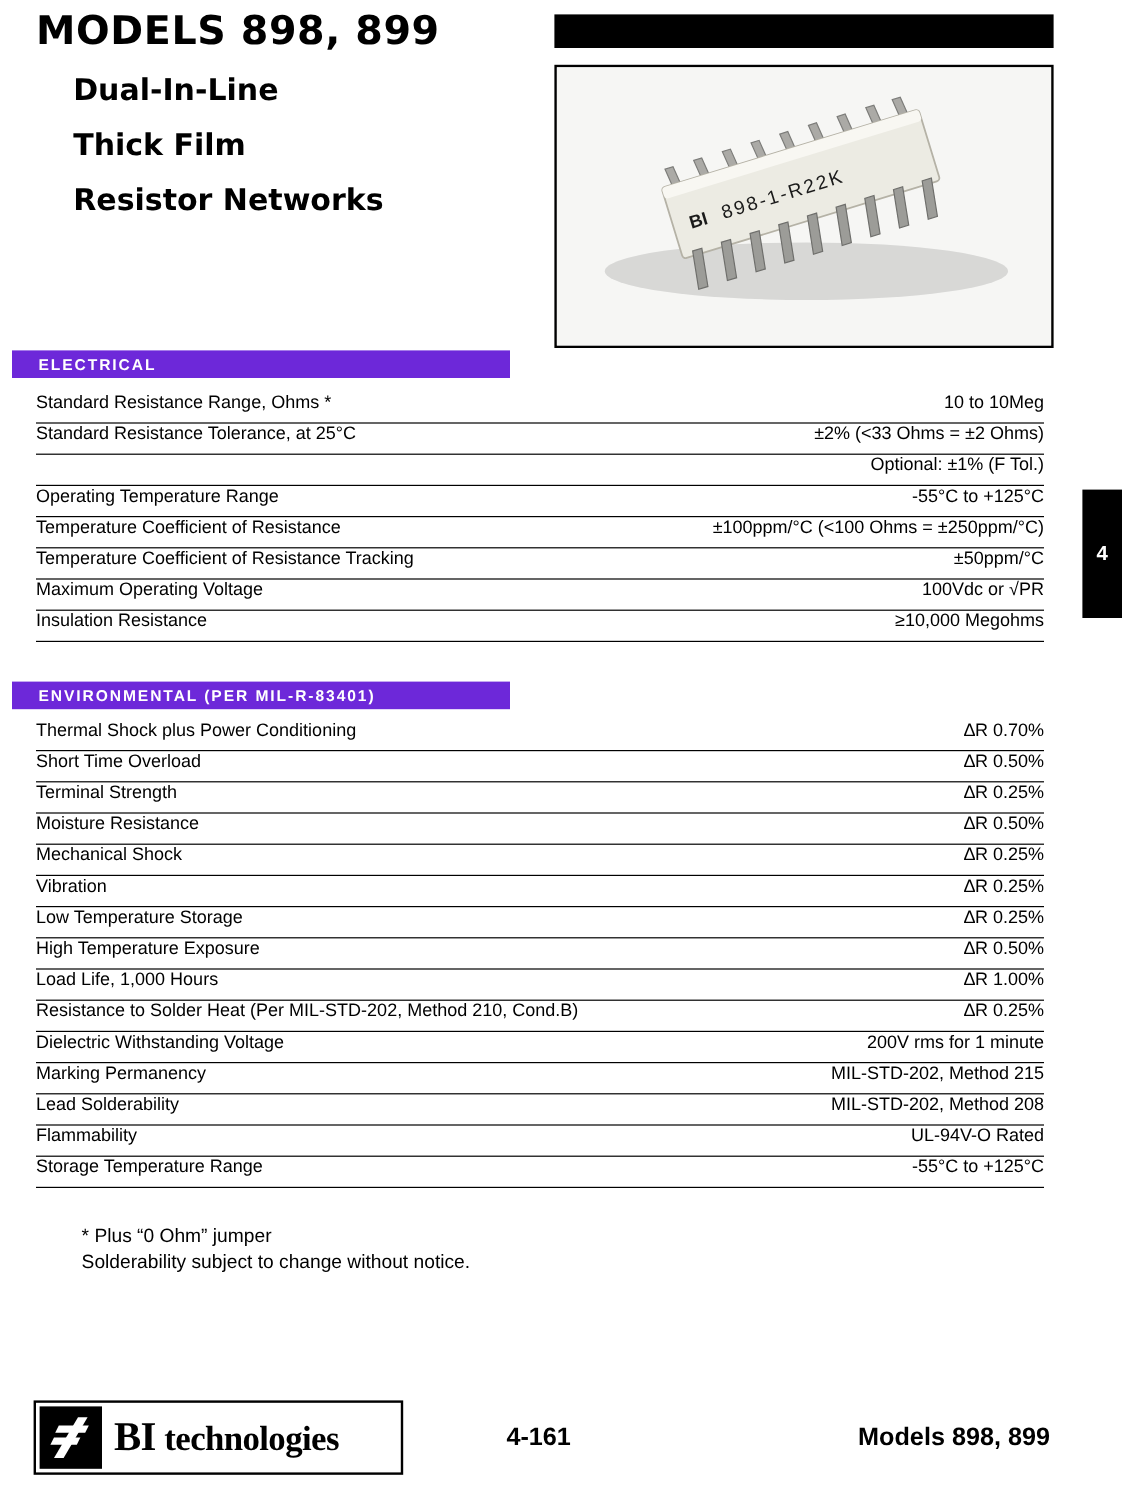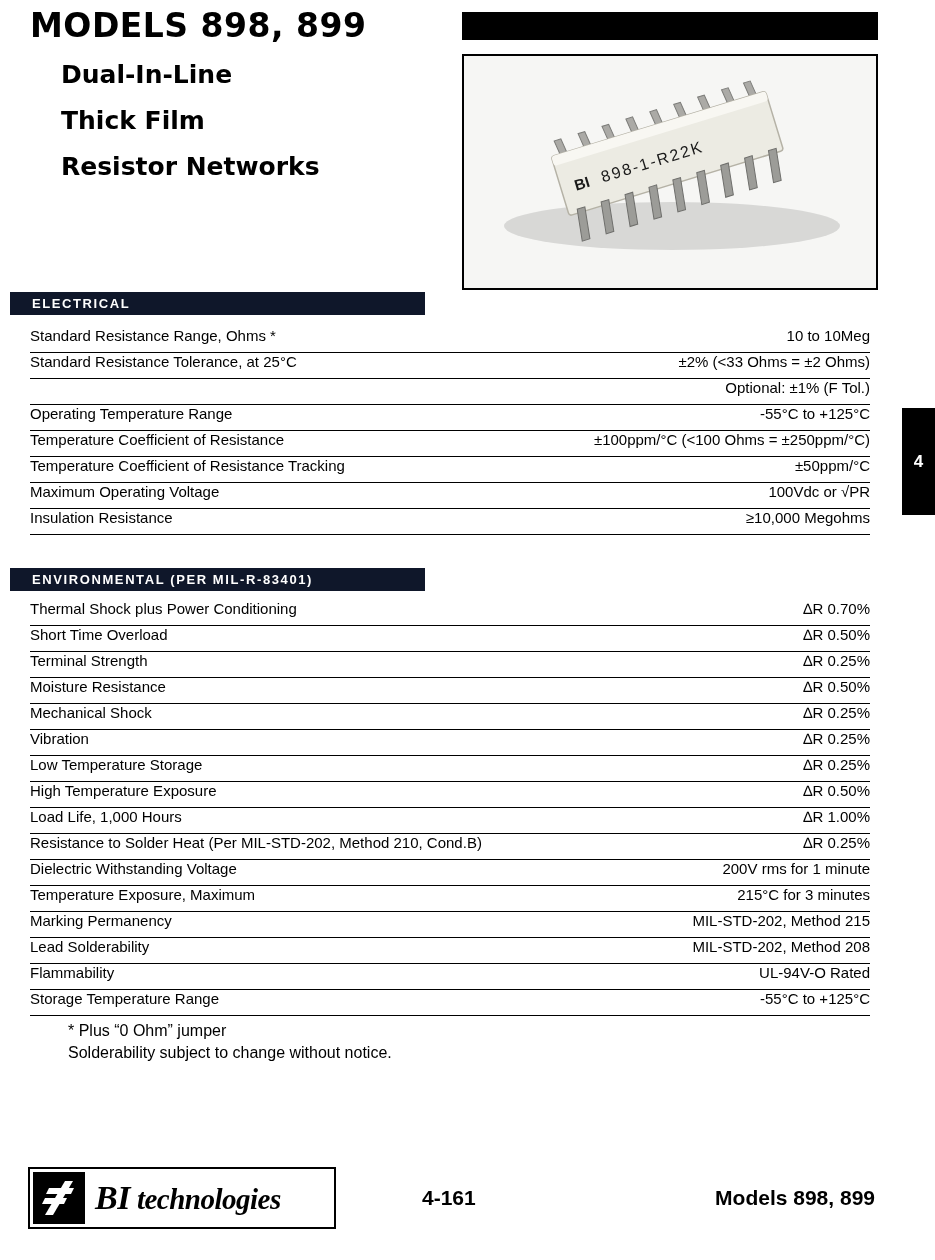--- a/index.html
+++ b/index.html
@@ -11,21 +11,21 @@
   .title-block { position:absolute; left:30px; top:6px; }
   .doc-title { font-family:"DejaVu Sans", sans-serif; font-weight:bold; font-size:33px; letter-spacing:0.5px; }
   .subtitles { position:absolute; left:30px; top:52px; }
   .subtitle { font-family:"DejaVu Sans", sans-serif; font-weight:bold; font-size:25px; height:46px; line-height:46px;margin-left:31px; }
 
   
   .top-black-bar { position:absolute; left:462px; top:12px; width:416px; height:28px; background:#000; }
   .photo-frame { position:absolute; left:462px; top:54px; width:416px; height:236px; border:2px solid #000; background:#f6f6f4; }
 
   
-  .section-bar { position:absolute; left:10px; width:415px; height:23px; background:#0f172a; color:#fff;
+  .section-bar { position:absolute; left:10px; width:415px; height:23px; background:#6d28d9; color:#fff;
                  font-size:13px; font-weight:bold; letter-spacing:1.6px; line-height:23px; padding-left:22px; }
   .bar-electrical { top:292px; }
   .bar-environmental { top:568px; }
 
   
   .spec-table { position:absolute; left:30px; width:840px; }
   .table-electrical { top:327px; }
   .table-environmental { top:600px; }
   .spec-row { display:flex; justify-content:space-between; align-items:flex-start; height:26px; border-bottom:1px solid #000; }
   .spec-label { font-size:15px; white-space:nowrap; }
@@ -37,21 +37,21 @@
 
   
   .footnote { position:absolute; left:40px; font-size:16px;margin-left:28px; }
   .footnote-1 { top:1022px; }
   .footnote-2 { top:1044px; }
 
   
   .footer-logo { position:absolute; left:28px; top:1167px; width:308px; height:62px; border:2px solid #000;
                  background:#fff; display:flex; align-items:center; gap:10px; padding:3px 6px 3px 3px; }
   .logo-mark { width:52px; height:52px; background:#000; flex:none; display:flex; align-items:center; justify-content:center; }
-  .logo-text { font-family:"Liberation Serif", serif; font-weight:bold; font-style:italic; font-size:29px;
+  .logo-text { font-family:"Liberation Serif", serif; font-weight:bold; font-size:29px;
                letter-spacing:-0.5px; white-space:nowrap; }
   .logo-text .brand { font-size:34px; margin-right:7px; }
   .page-number { position:absolute; left:402px; top:1186px; font-size:21px; font-weight:bold;margin-left:20px; }
   .doc-ref { position:absolute; right:60px; top:1186px; font-size:21px; font-weight:bold; }
 </style>
 </head>
 <body>
 
 <div class="page">
 
@@ -185,24 +185,20 @@
     </div>
     <div class="spec-row">
       <span class="spec-label">Resistance to Solder Heat (Per MIL-STD-202, Method 210, Cond.B)</span>
       <span class="spec-value">∆R 0.25%</span>
     </div>
     <div class="spec-row">
       <span class="spec-label">Dielectric Withstanding Voltage</span>
       <span class="spec-value">200V rms for 1 minute</span>
     </div>
     <div class="spec-row">
-      <span class="spec-label">Temperature Exposure, Maximum</span>
-      <span class="spec-value">215°C for 3 minutes</span>
-    </div>
-    <div class="spec-row">
       <span class="spec-label">Marking Permanency</span>
       <span class="spec-value">MIL-STD-202, Method 215</span>
     </div>
     <div class="spec-row">
       <span class="spec-label">Lead Solderability</span>
       <span class="spec-value">MIL-STD-202, Method 208</span>
     </div>
     <div class="spec-row">
       <span class="spec-label">Flammability</span>
       <span class="spec-value">UL-94V-O Rated</span>

